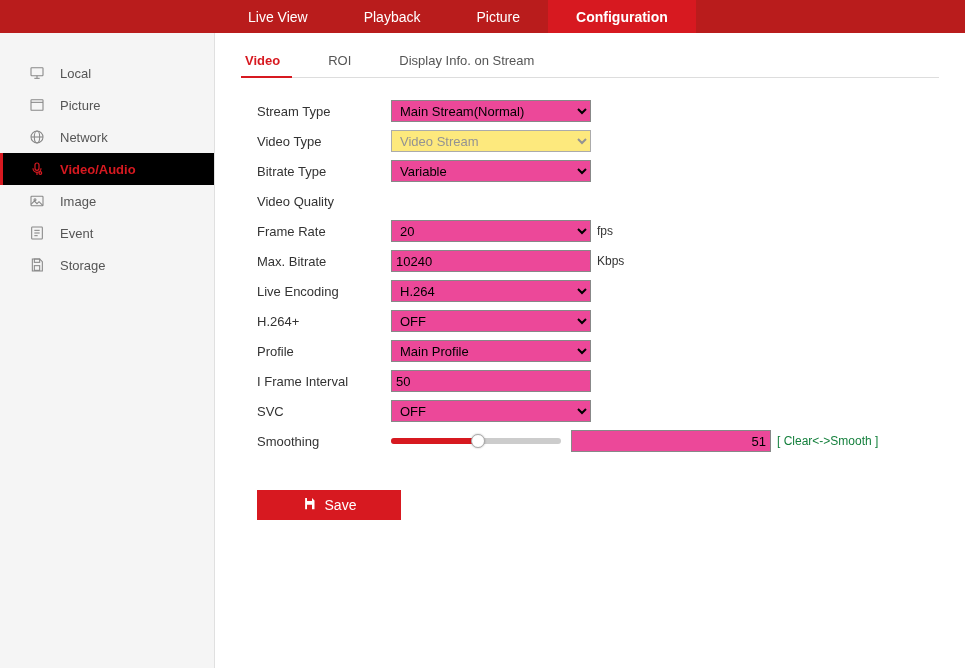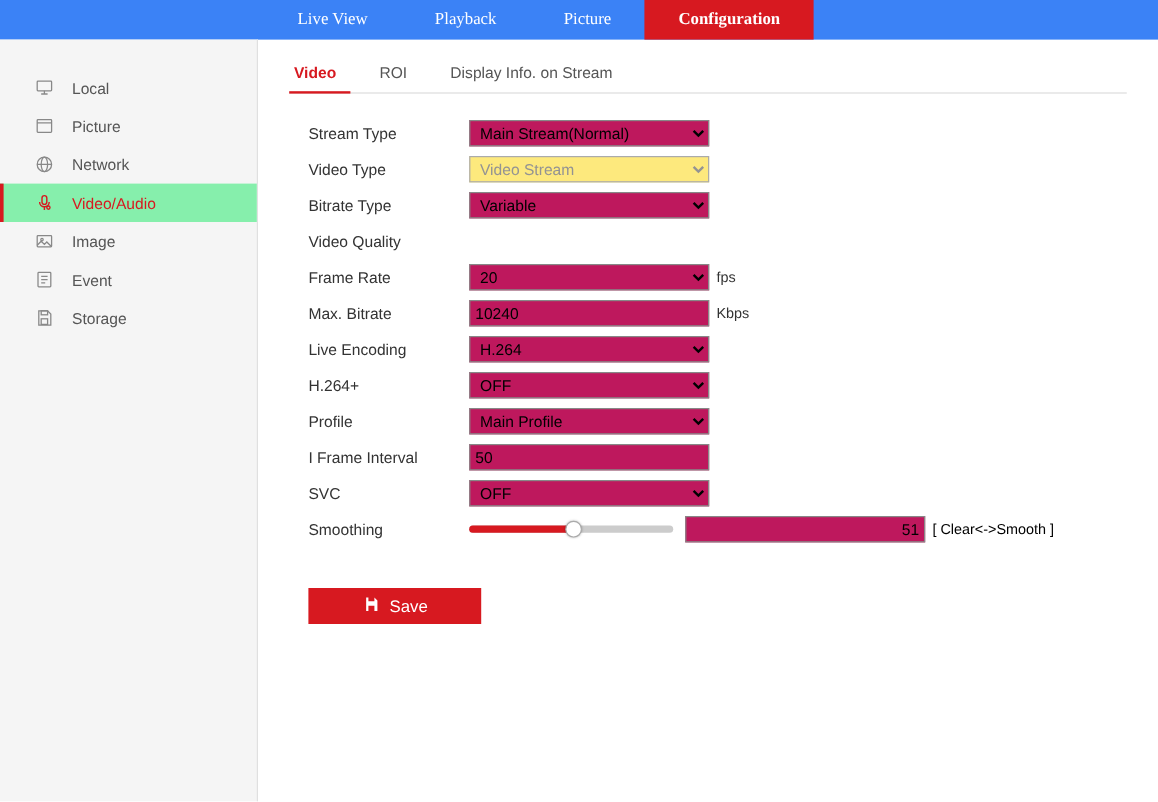--- a/index.html
+++ b/index.html
@@ -8,24 +8,23 @@
     font-family: Arial, Helvetica, sans-serif;
     font-size: 13px;
     color: #333;
     background: #fff;
     width: 965px;
     height: 668px;
     overflow: hidden;
   }
   .topnav {
     height: 33px;
-    background: #3b82f6;
+    background: #b91c1c;
     display: flex;
     padding-left: 220px;
-    font-family: Liberation Serif, serif;
   }
   .topnav-item {
     color: #fff;
     padding: 0 28px;
     height: 100%;
     display: flex;
     align-items: center;
     font-size: 14px;
     cursor: pointer;
   }
@@ -45,25 +44,25 @@
   }
   .sidebar-item {
     height: 32px;
     display: flex;
     align-items: center;
     padding-left: 28px;
     cursor: pointer;
     color: #555;
   }
   .sidebar-item.active {
-    background: #86efac;
+    background: #000000;
     color: #d71920;
     border-left: 3px solid #d71920;
     padding-left: 25px;
-    font-weight: 400;
+    font-weight: 700;
     align-items: center;
   }
   .sidebar-icon {
     width: 18px;
     height: 18px;
     margin-right: 14px;
     display: inline-flex;
     align-items: center;
     justify-content: center;
   }
@@ -71,21 +70,21 @@
   .sidebar-item:not(.active) .sidebar-icon svg { stroke: #888; fill: none; }
   .sidebar-item.active .sidebar-icon svg { stroke: #d71920; fill: none; }
   .content {
     flex: 1;
     padding: 14px 26px 0 26px;
     overflow: auto;
   }
   .tabs {
     border-bottom: 1px solid #ddd;
     display: flex;
-    gap: 6px;
+    gap: 18px;
     padding-left: 0;
     margin-bottom: 18px;
   }
   .tab {
     padding: 6px 12px 8px 4px;
     margin-right: 14px;
     cursor: pointer;
     color: #555;
     font-size: 13px;
   }
@@ -105,21 +104,21 @@
     width: 150px;
     padding-left: 16px;
     color: #333;
   }
   select, input[type="text"] {
     width: 200px;
     height: 22px;
     border: 1px solid #888;
     font-size: 13px;
     padding: 0 4px;
-    background: #be185d;
+    background: #ec4899;
   }
   select:disabled {
     background: #fde047;
     color: #666;
   }
   .suffix {
     margin-left: 6px;
     color: #333;
     font-size: 12px;
   }
@@ -157,21 +156,21 @@
     width: 28px;
     height: 18px;
     border: 1px solid #888;
     text-align: right;
     font-size: 12px;
     padding: 0 3px;
   }
   .slider-hint {
     margin-left: 6px;
     font-size: 12px;
-    color: #000000;
+    color: #15803d;
   }
   .save-row {
     margin-top: 34px;
     padding-left: 16px;
   }
   .save-btn {
     width: 144px;
     height: 30px;
     background: #d71920;
     color: #fff;

